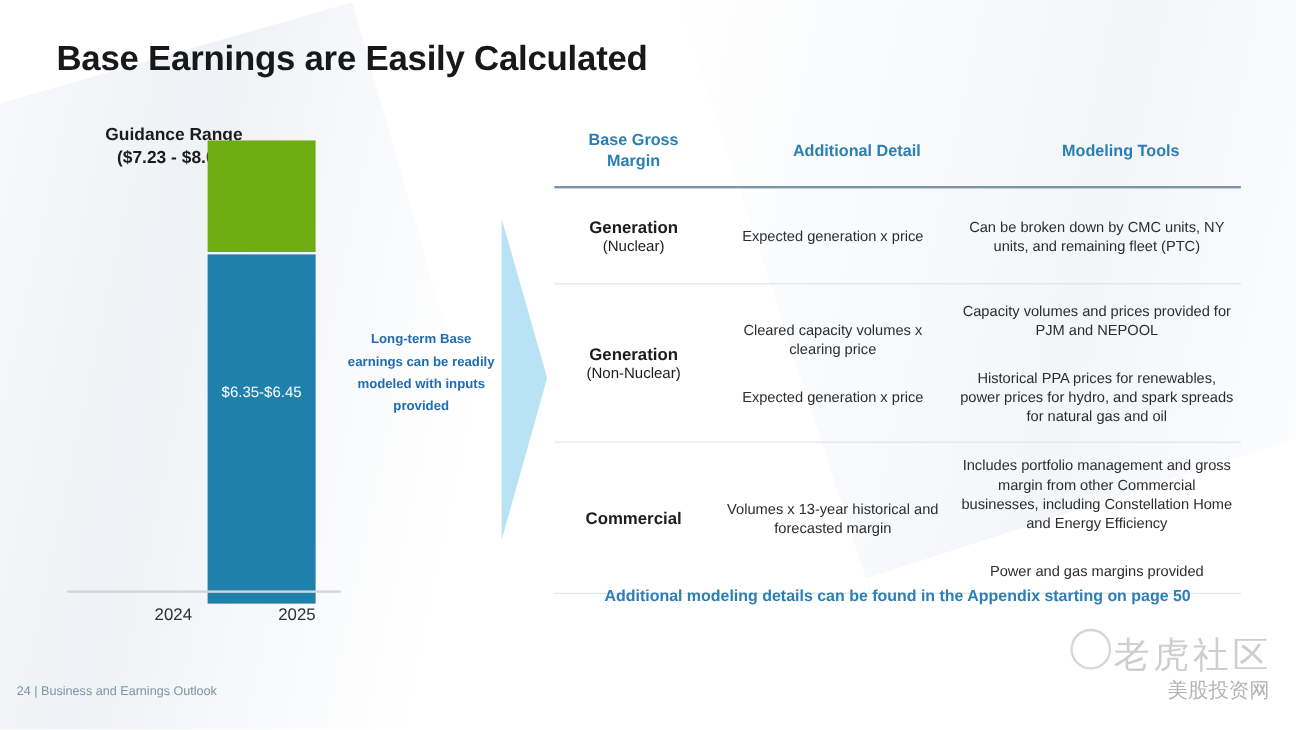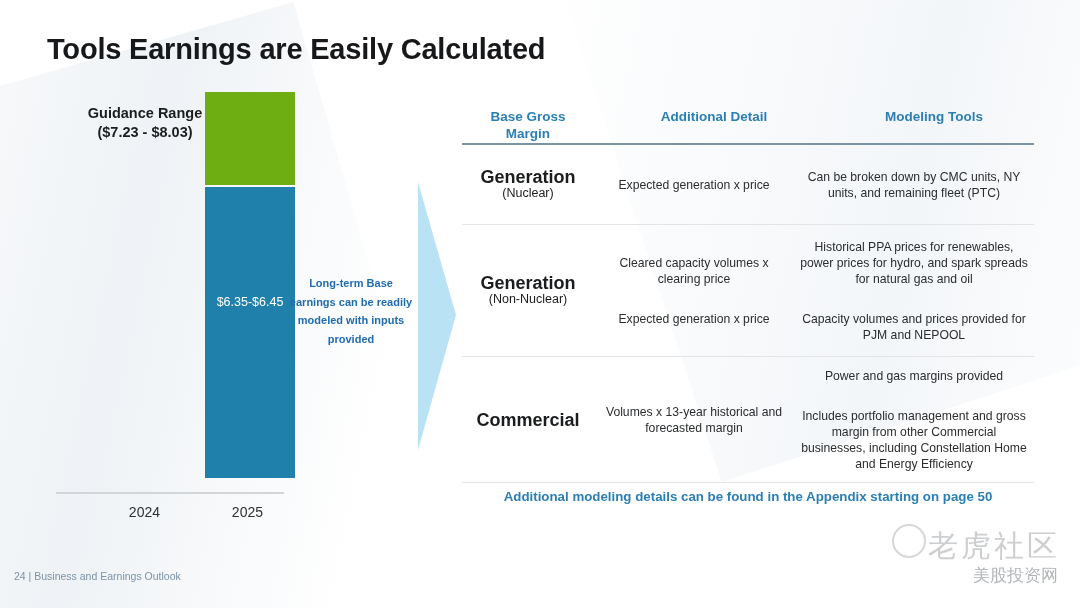--- a/index.html
+++ b/index.html
@@ -68,21 +68,21 @@
     color: #1b1c1e;
     line-height: 19px;
   }
   .plot {
     position: absolute;
     left: 0;
     top: 0;
     width: 260px;
     height: 420px;
   }
-  .bar-group { position: absolute; bottom: 46px; margin-left: 32px; }
+  .bar-group { position: absolute; bottom: 21px; }
   .bar-seg {
     position: absolute;
     left: 0;
     width: 100%;
   }
   .bar-seg.green { background: #6fae12; }
   .bar-seg.blue  { background: #1f80ac; }
   .bar-value {
     position: absolute;
     left: 0;
@@ -130,22 +130,22 @@
 
   
   #table {
     position: absolute;
     left: 462px;
     top: 108px;
     width: 572px;
   }
   .t-head {
     display: flex;
-    align-items: flex-start;
-    padding-bottom: 1px;
+    align-items: center;
+    padding-bottom: 13px;
     border-bottom: 2px solid #7a95a8;
   }
   .t-head .th {
     font-size: 13.5px;
     font-weight: bold;
     color: #2b7fb5;
     text-align: center;
     line-height: 17px;
   }
   .col-a { width: 132px; flex: 0 0 132px; }
@@ -158,21 +158,21 @@
     border-bottom: 1px solid #e2e4e6;
     box-sizing: border-box;
   }
   .t-row:last-of-type { border-bottom: 1px solid #e2e4e6; }
   .cat {
     text-align: center;
     font-size: 12.5px;
     color: #1b1c1e;
     line-height: 16px;
   }
-  .cat b { font-size: 18px; font-weight: bold; display: block; }
+  .cat b { font-size: 14px; font-weight: bold; display: block; }
   .cat span.sub { display: block; font-weight: normal; }
   .cell {
     text-align: center;
     font-size: 12.2px;
     color: #2b2d2f;
     line-height: 16px;
     padding: 0 6px;
     box-sizing: border-box;
   }
   .stack { display: flex; flex-direction: column; justify-content: center; }
@@ -254,21 +254,21 @@
   }
 </style>
 </head>
 <body>
 
 <div id="slide">
 
   <div class="bg-wash"></div>
   <div class="bg-wash2"></div>
 
-  <div id="title">Tools Earnings are Easily Calculated</div>
+  <div id="title">Base Earnings are Easily Calculated</div>
 
   <div id="chart">
 
     <div id="guidance-label">
       <div>Guidance Range</div>
       <div>($7.23 - $8.03)</div>
     </div>
 
     <div class="plot">
 
@@ -320,36 +320,36 @@
     <div class="t-row" style="height:132px;">
       <div class="cat col-a">
         <b>Generation</b>
         <span class="sub">(Non-Nuclear)</span>
       </div>
       <div class="cell col-b stack">
         <div class="sub-line">Cleared capacity volumes x clearing price</div>
         <div class="sub-line">Expected generation x price</div>
       </div>
       <div class="cell col-c stack">
+        <div class="sub-line">Capacity volumes and prices provided for PJM and NEPOOL</div>
         <div class="sub-line">Historical PPA prices for renewables, power prices for hydro, and spark spreads for natural gas and oil</div>
-        <div class="sub-line">Capacity volumes and prices provided for PJM and NEPOOL</div>
       </div>
     </div>
 
     <div class="t-row" style="height:126px;">
       <div class="cat col-a">
         <b>Commercial</b>
         <span class="sub"></span>
       </div>
       <div class="cell col-b stack">
         <div class="sub-line">Volumes x 13-year historical and forecasted margin</div>
       </div>
       <div class="cell col-c stack">
+        <div class="sub-line">Includes portfolio management and gross margin from other Commercial businesses, including Constellation Home and Energy Efficiency</div>
         <div class="sub-line">Power and gas margins provided</div>
-        <div class="sub-line">Includes portfolio management and gross margin from other Commercial businesses, including Constellation Home and Energy Efficiency</div>
       </div>
     </div>
   </div>
 
   <div id="table-note">Additional modeling details can be found in the Appendix starting on page 50</div>
 
   <div id="footer-left">24 | Business and Earnings Outlook</div>
 
 
   <div id="watermark">

